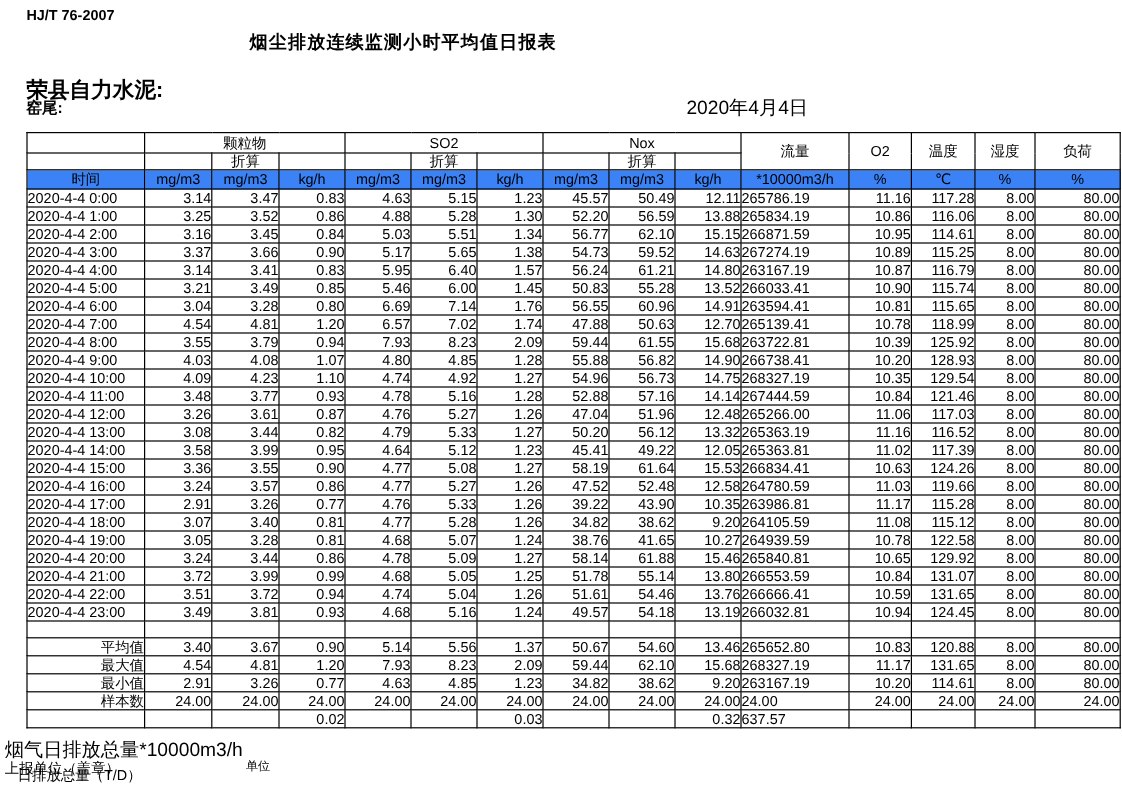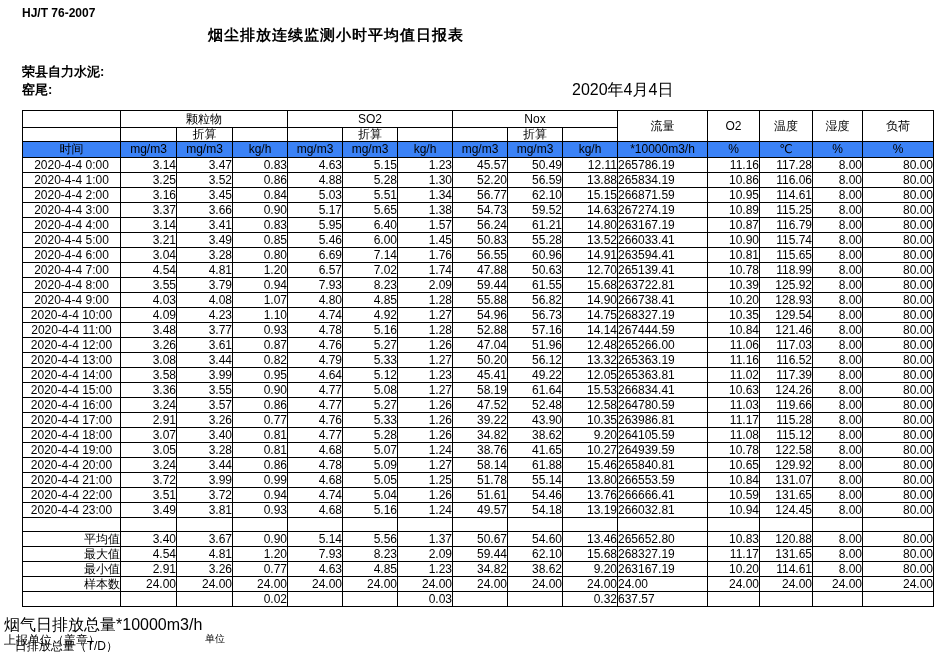--- a/index.html
+++ b/index.html
@@ -3,37 +3,37 @@
 <meta charset="utf-8">
 <style>
   html,body { margin:0; padding:0; }
   body {
     width:935px; height:654px; background:#ffffff; position:relative;
     font-family:"Liberation Sans","DejaVu Sans",sans-serif; color:#000;
     overflow:hidden;
   }
   .doc-standard { position:absolute; left:22px; top:6px; font-size:12px; font-weight:bold; }
   .doc-title { position:absolute; left:208px; top:26px; font-size:15px; font-weight:bold; letter-spacing:1px; }
-  .company  { position:absolute; left:22px; top:63px; font-size:13px; font-weight:bold; }
+  .company  { position:absolute; left:22px; top:63px; font-size:18px; font-weight:bold; }
   .location { position:absolute; left:22px; top:81px; font-size:13px; font-weight:bold; }
   .date     { position:absolute; left:572px; top:80px; font-size:16px; }
 
   table.report {
     position:absolute; left:22px; top:110px;
     border-collapse:collapse; table-layout:fixed;
     font-size:12px; line-height:13px;
   }
   table.report td {
     border:1px solid #000; padding:0 0 0 0; overflow:visible;
     white-space:nowrap; height:14px; vertical-align:middle;
   }
   tr.hdr1 td { height:16px; text-align:center; }
   tr.hdr2 td { height:12px; text-align:center; }
   tr.units td { height:15px; text-align:center; background:#3b82f6; }
-  td.time  { text-align:center; padding-right:5px;margin-left:12px; }
+  td.time  { text-align:left; padding-right:5px;margin-left:12px; }
   td.num   { text-align:right; padding-right:8px; }
   td.flow  { text-align:left; padding-right:9px; }
   td.sum-label { text-align:right; padding-right:3px; }
   td.overflow-label { position:relative; }
   td.overflow-label span { position:absolute; right:2px; top:0; white-space:nowrap;margin-top:48px; }
   tr.spacer td { height:13px; }
 
   .foot-note  { position:absolute; left:4px; top:615px; font-size:16px; }
   .foot-org   { position:absolute; left:4px; top:632px; font-size:12px; }
   .foot-unit  { position:absolute; left:205px; top:632px; font-size:10px; }

